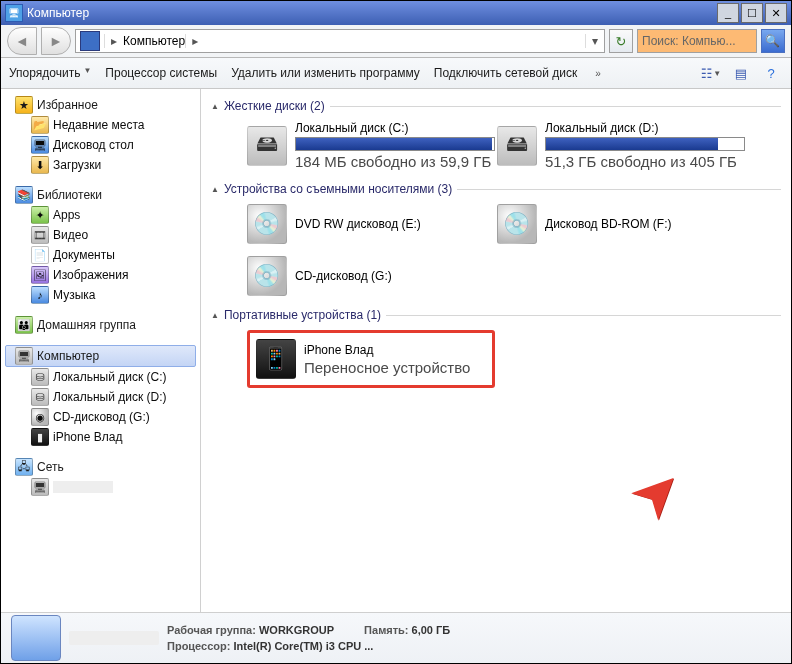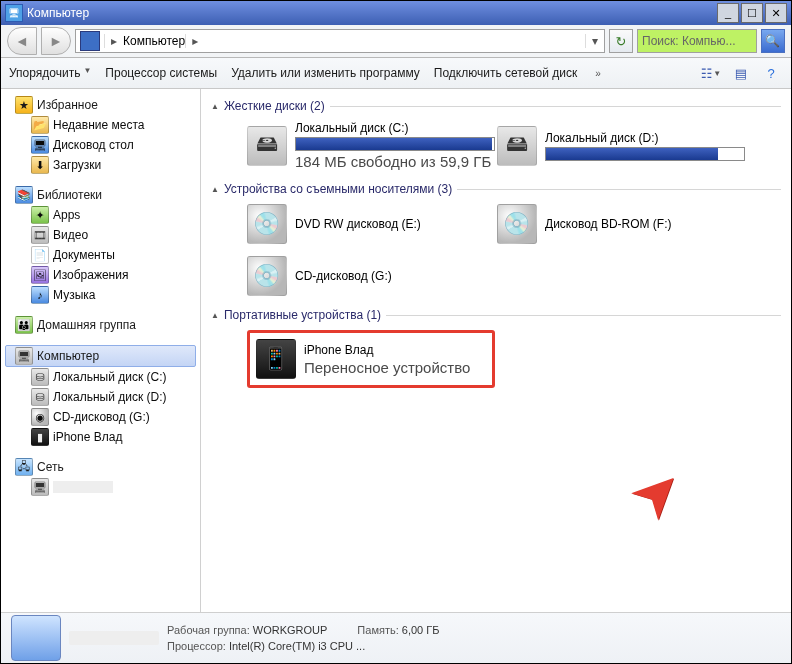--- a/index.html
+++ b/index.html
@@ -11,21 +11,21 @@
   .titlebtn{width:20px;height:18px;margin-left:2px;background:#d0d6e0;border:1px solid #6a6a6a;display:flex;align-items:center;justify-content:center;color:#000;font-size:11px;}
   .titlebtn:last-child{margin-right:4px;}
   
   .navbar{height:32px;background:#f2f4f6;border-bottom:1px solid #b8b8b8;display:flex;align-items:center;gap:4px;padding:0 6px;}
   .navbtn{width:28px;height:26px;border:1px solid #b0b0b0;border-radius:14px 0 0 14px;background:linear-gradient(#fefefe,#e0e0e0);display:flex;align-items:center;justify-content:center;color:#888;font-size:14px;}
   .navbtn.fwd{border-radius:0 14px 14px 0;}
   .addr{flex:1;height:22px;border:1px solid #a0a0a0;background:#fff;display:flex;align-items:center;}
   .addr .cicon{width:18px;height:18px;margin:0 4px;background:#3d6fc5;border:1px solid #2a3a7c;}
   .addr .drop{padding:0 6px;color:#555;border-left:1px solid #ddd;}
   .refresh{width:22px;height:22px;border:1px solid #a0a0a0;background:linear-gradient(#fafafa,#e5eaf0);display:flex;align-items:center;justify-content:center;color:#3a7c2a;font-size:13px;}
-  .srch{width:110px;height:22px;border:1px solid #a0a0a0;background:#bef264;padding:0 4px;display:flex;align-items:center;color:#666;overflow:hidden;white-space:nowrap;text-overflow:ellipsis;}
+  .srch{width:110px;height:22px;border:1px solid #a0a0a0;background:#fdba74;padding:0 4px;display:flex;align-items:center;color:#666;overflow:hidden;white-space:nowrap;text-overflow:ellipsis;}
   .srchbtn{width:22px;height:22px;border:1px solid #4a70c0;background:linear-gradient(#78a8ef,#3b6cd0);display:flex;align-items:center;justify-content:center;color:#fff;}
   
   .toolbar{height:30px;background:linear-gradient(#f7f9fb,#eef1f4);border-bottom:1px solid #c8c8c8;display:flex;align-items:center;padding:0 8px;gap:14px;color:#1a1a1a;}
   .toolbar .titem{display:flex;gap:3px;cursor:default;}
   .tri{font-size:8px;color:#555;}
   .chev{color:#555;font-size:10px;padding:0 4px;}
   .toolright{margin-left:auto;display:flex;align-items:center;gap:6px;}
   .ticonbtn{width:22px;height:20px;border:1px solid transparent;display:flex;align-items:center;justify-content:center;color:#3a5ab0;font-size:13px;}
   .ticonbtn .drp{font-size:8px;margin-left:1px;color:#555;}
   
@@ -44,21 +44,21 @@
   .devrow{display:flex;gap:20px;flex-wrap:wrap;margin:8px 0 12px 36px;}
   .device{display:flex;align-items:center;gap:8px;width:230px;}
   .bigico{width:38px;height:38px;flex-shrink:0;display:flex;align-items:center;justify-content:center;font-size:22px;border:1px solid rgba(0,0,0,0.12);border-radius:3px;}
   .devinfo{display:flex;flex-direction:column;gap:2px;}
   .meter{width:198px;height:12px;border:1px solid #8a8a8a;background:#fff;position:relative;}
   .meter .fill{position:absolute;left:0;top:0;bottom:0;background:linear-gradient(#3e61bf,#1a3a90);}
   .subtext{color:#4a4a4a;font-size:15px;}
   .highlight{border:3px solid #e43b2f;border-radius:3px;padding:6px;display:inline-flex;}
   .arrow{position:absolute;color:#e43b2f;font-size:60px;left:430px;top:368px;transform:rotate(-45deg);text-shadow:0 1px 0 #a81e14;}
   
-  .details{height:50px;border-top:1px solid #cfcfcf;background:linear-gradient(#f6f8fb,#eef1f5);display:flex;align-items:center;padding:0 10px;gap:8px;color:#333;}
+  .details{height:50px;border-top:1px solid #cfcfcf;background:linear-gradient(#f6f8fb,#eef1f5);display:flex;align-items:center;padding:0 10px;gap:8px;color:#333;font-weight:bold;}
   .bigcomp{width:48px;height:44px;background:linear-gradient(#cfe4ff,#6fa0e8);border:1px solid #6a86c0;border-radius:4px;}
   .details .dgrid{display:flex;flex-wrap:wrap;gap:4px 30px;font-size:11px;}
   .details .lbl{color:#555;}
   
   .c-star{background:linear-gradient(#ffe26b,#f5b21a);}
   .c-fold{background:linear-gradient(#ffe9a8,#e9b84f);}
   .c-blue{background:linear-gradient(#bcdfff,#4a8ae0);}
   .c-green{background:linear-gradient(#cbf0a8,#7ac24a);}
   .c-grey{background:linear-gradient(#e8e8e8,#bcbcbc);color:#333;}
   .c-net{background:linear-gradient(#c8e5ff,#6fb0ef);}
@@ -222,20 +222,21 @@
             <span class="subtext">184 МБ свободно из 59,9 ГБ</span>
           </div>
         </div>
         <div class="device">
           <div class="bigico c-grey">🖴</div>
           <div class="devinfo">
             <span>Локальный диск (D:)</span>
             <div class="meter">
                 <div class="fill" style="width:87%"></div>
               </div>
+            <span class="subtext">51,3 ГБ свободно из 405 ГБ</span>
           </div>
         </div>
       </div>
 
       <div class="sechead">
         <span class="tri">▲</span>
         <span>Устройства со съемными носителями (3)</span>
         <span class="line"></span>
       </div>
       <div class="devrow">

